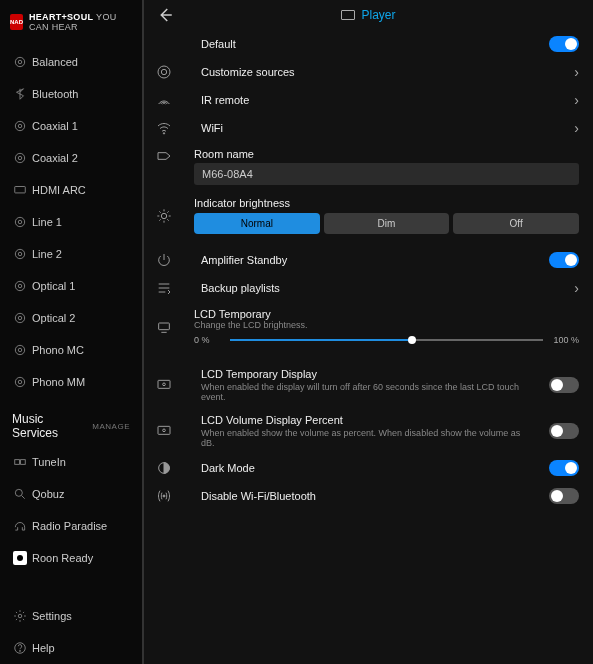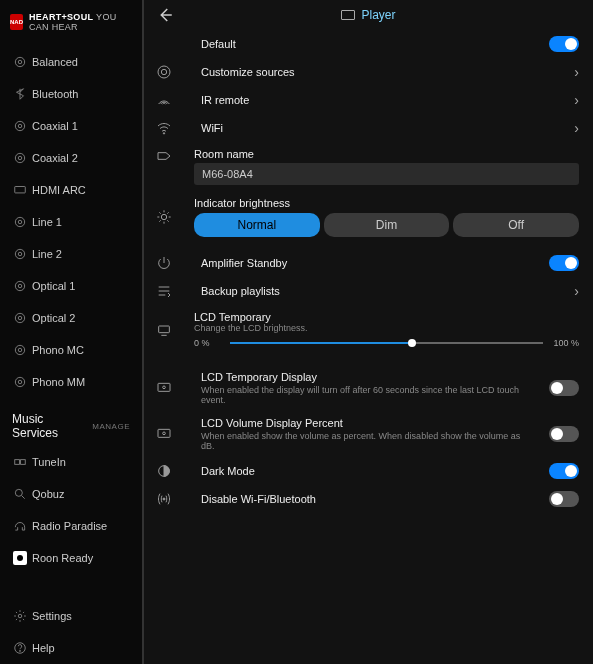--- a/index.html
+++ b/index.html
@@ -14,39 +14,39 @@
   .side-item { display: flex; align-items: center; gap: 4px; padding: 8px 10px 8px 12px; cursor: pointer; color: #ccc; }
   .side-icon { width: 16px; height: 16px; display: flex; align-items: center; justify-content: center; color: #888; }
   .side-icon svg { width: 14px; height: 14px; stroke: #888; fill: none; stroke-width: 1.5; }
   .section-head { display: flex; align-items: center; justify-content: space-between; padding: 14px 12px 6px 12px; color: #eee; font-size: 12px; gap: 12px; }
   .manage { font-size: 8px; letter-spacing: 0.5px; color: #777; }
   .spacer { flex: 1; }
   .main { flex: 1; background: #121212; display: flex; flex-direction: column; border-left: 2px solid #333; }
   .header { display: flex; align-items: center; justify-content: center; position: relative; height: 30px; }
   .back { position: absolute; left: 12px; top: 6px; cursor: pointer; }
   .back svg { width: 18px; height: 18px; stroke: #ccc; fill: none; stroke-width: 2; }
-  .title { display: flex; align-items: center; gap: 6px; font-size: 12px; color: #7dd3fc; }
+  .title { display: flex; align-items: center; gap: 6px; font-size: 12px; color: #0ea5e9; }
   .title-icon { width: 14px; height: 10px; border: 1px solid #aaa; border-radius: 1px; }
   .rows { flex: 1; overflow-y: auto; padding: 0 14px 10px 10px; }
   .row { display: flex; align-items: center; gap: 27px; padding: 6px 0; min-height: 28px; }
   .row-icon { width: 20px; display: flex; justify-content: center; color: #999; }
   .row-icon svg { width: 16px; height: 16px; stroke: #999; fill: none; stroke-width: 1.5; }
   .row-body { flex: 1; display: flex; flex-direction: column; gap: 2px; }
   .row-label { font-size: 11px; color: #eee; }
   .row-sub { font-size: 9px; color: #888; }
   .chev { color: #aaa; font-size: 14px; }
   .toggle { width: 30px; height: 16px; border-radius: 8px; background: #555; position: relative; cursor: pointer; }
   .toggle.on { background: #0a84ff; }
   .toggle .knob { width: 12px; height: 12px; border-radius: 50%; background: #fff; position: absolute; top: 2px; left: 2px; transition: left .1s; }
   .toggle.on .knob { left: 16px; }
   .input-row { display: flex; align-items: flex-start; gap: 20px; padding: 6px 0; }
   .input-body { flex: 1; }
   .text-input { width: 100%; background: #2b2b2b; border: none; border-radius: 3px; padding: 5px 8px; color: #ccc; font-size: 11px; margin-top: 3px; }
   .seg { display: flex; gap: 4px; margin-top: 4px; }
-  .seg-btn { flex: 1; text-align: center; padding: 5px 0; background: #3a3a3a; color: #ccc; font-size: 12px; cursor: pointer; border-radius: 10px; }
+  .seg-btn { flex: 1; text-align: center; padding: 5px 0; background: #3a3a3a; color: #ccc; font-size: 10px; cursor: pointer; border-radius: 4px; }
   .seg-btn.active { background: #1f8de0; color: #000; }
   .slider-wrap { display: flex; align-items: center; gap: 8px; margin-top: 4px; }
   .slider-label { font-size: 9px; color: #aaa; width: 28px; }
   .slider-label.right { text-align: right; }
   .slider { flex: 1; position: relative; height: 12px; }
   .track { position: absolute; top: 5px; left: 0; right: 0; height: 2px; background: #666; }
   .fill { position: absolute; top: 5px; left: 0; height: 2px; background: #1f8de0; }
   .thumb { position: absolute; top: 2px; width: 8px; height: 8px; border-radius: 50%; background: #fff; margin-left: -4px; }
   .roon-icon { width: 14px; height: 14px; background: #fff; border-radius: 2px; display: flex; align-items: center; justify-content: center; }
   .roon-icon::after { content: ""; width: 6px; height: 6px; background: #000; border-radius: 50%; }

